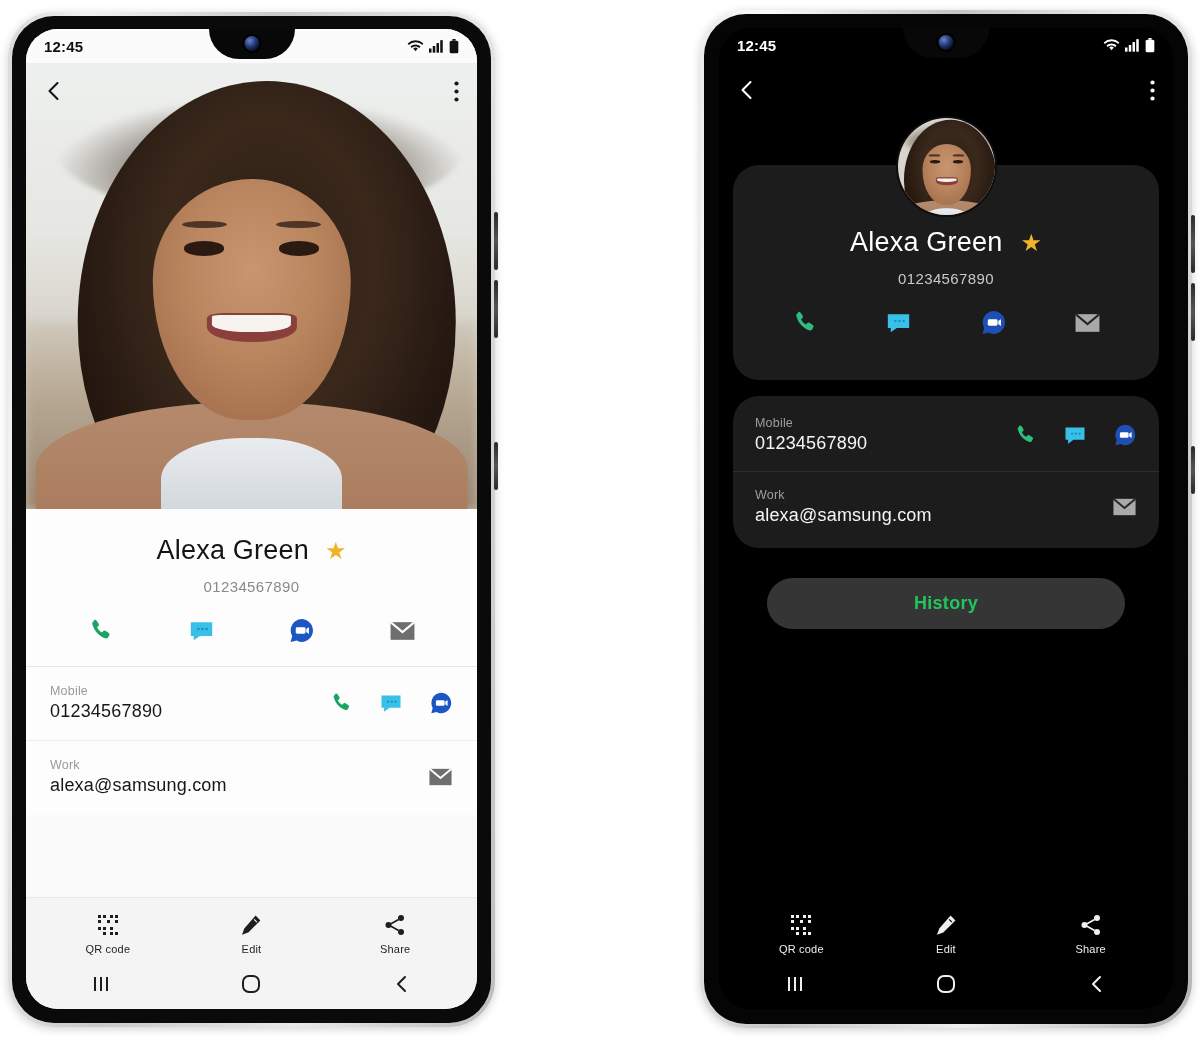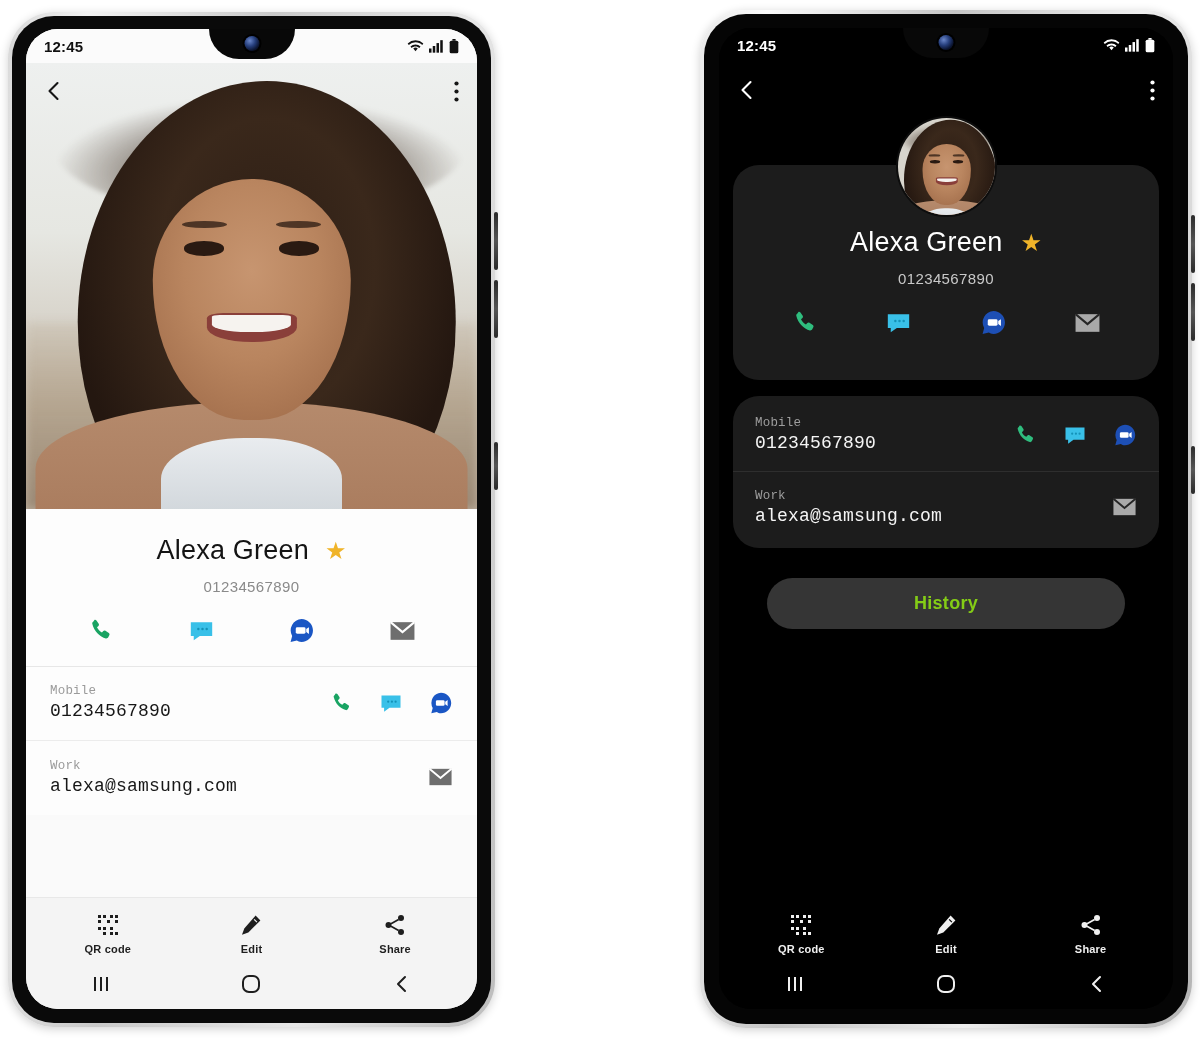--- a/index.html
+++ b/index.html
@@ -292,40 +292,39 @@
   .detail-list { background: #fdfdfd; }
   .detail-row {
     display: flex;
     align-items: center;
     justify-content: space-between;
     padding: 14px 24px 16px 24px;
     border-bottom: 1px solid #ececec;
     min-height: 74px;
   }
   .detail-row:last-child { border-bottom: none; }
-  .detail-texts { display: flex; flex-direction: column; gap: 3px; font-family: Liberation Mono, monospace; }
+  .detail-texts { display: flex; flex-direction: column; gap: 3px; }
   .detail-label { font-size: 12.5px; color: #9a9a9a; letter-spacing: .2px; }
   .detail-value { font-size: 18px; color: #171717; letter-spacing: .2px; }
   .detail-icons { display: flex; align-items: center; gap: 26px; }
   .detail-icons .act { cursor: pointer; display: flex; }
 
   
   .bottom-toolbar {
     position: absolute;
     left: 0; right: 0; bottom: 0;
     padding-top: 10px;
   }
   .bottom-toolbar.light { background: #f4f4f4; border-top: 1px solid #e8e8e8; }
   .bottom-toolbar.dark  { background: #000; }
   .tool-row {
     display: flex;
     justify-content: space-around;
     align-items: flex-start;
     padding: 6px 10px 4px 10px;
-    font-weight: bold;
   }
   .tool {
     display: flex;
     flex-direction: column;
     align-items: center;
     gap: 7px;
     width: 33%;
     cursor: pointer;
   }
   .tool-label { font-size: 11px; letter-spacing: .2px; }
@@ -396,21 +395,21 @@
   #dark-detail-card .detail-label { color: #9e9e9e; }
   #dark-detail-card .detail-value { color: #f5f5f5; }
 
   .history-wrap {
     display: flex;
     justify-content: center;
     margin-top: 30px;
   }
   .history-btn {
     background: #353535;
-    color: #84cc16;
+    color: #22c55e;
     border: none;
     border-radius: 26px;
     padding: 15px 0;
     width: 84%;
     font-size: 18px;
     font-weight: 700;
     font-family: "Liberation Sans", sans-serif;
     letter-spacing: .3px;
     cursor: pointer;
   }

